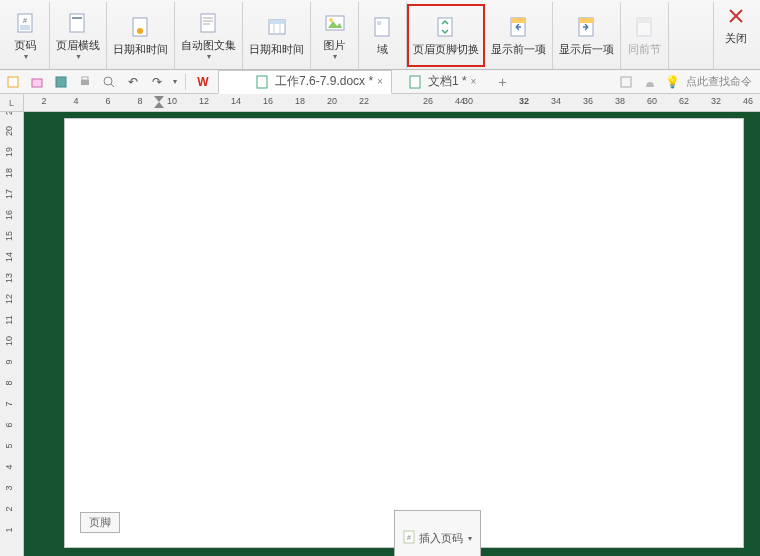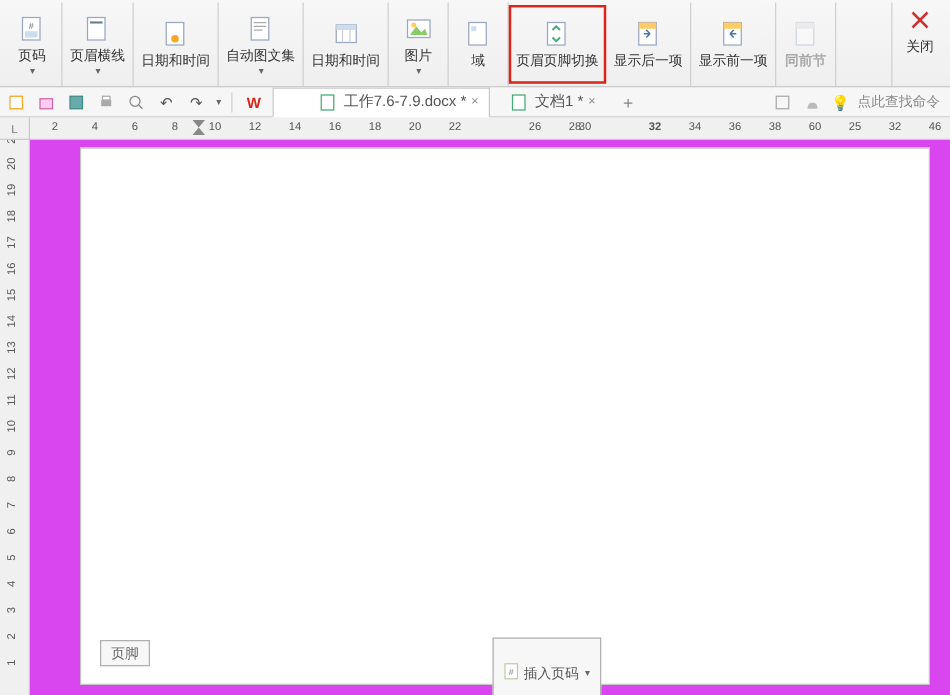--- a/index.html
+++ b/index.html
@@ -6,39 +6,39 @@
   body { background: #fff; width: 760px; height: 556px; overflow: hidden; font-size: 12px; color: #333; }
 
   .ribbon { height: 70px; background: linear-gradient(#f7f7f7,#efefef); border-bottom: 1px solid #bcbcbc; display: flex; align-items: stretch; padding: 2px 2px 0; }
   .ribbon-group { display: flex; flex-direction: column; align-items: center; justify-content: center; padding: 2px 6px; border-right: 1px solid #d0d0d0; cursor: default; }
   .ribbon-group:last-child { border-right: none; }
   .ribbon-group.vert { min-width: 48px; }
   .ribbon-icon { width: 24px; height: 24px; margin-bottom: 4px; display: flex; align-items: center; justify-content: center; }
   .ribbon-label { font-size: 11px; line-height: 13px; text-align: center; white-space: nowrap; }
   .dd { font-size: 8px; color: #666; margin-left: 1px; }
   .hl { border: 2px solid #d7261c; padding: 0 4px; margin: 2px 0; }
-  .gray .ribbon-label { color: #a9a9a9; font-weight: bold; }
+  .gray .ribbon-label { color: #a9a9a9; }
   .close-area { margin-left: auto; padding: 2px 10px; border-left: 1px solid #d0d0d0; display:flex;flex-direction:column;align-items:center;justify-content:flex-start;}
 
   .qat { height: 24px; background: #f6f6f6; border-bottom: 1px solid #c9c9c9; display: flex; align-items: center; padding: 0 4px; gap: 6px; position:relative;}
   .qat .ico { width:18px; height:18px; display:flex;align-items:center;justify-content:center; color:#555;}
   .qat .sep { width:1px; height:16px; background:#d0d0d0; margin:0 2px;}
   .tab { display:flex; align-items:center; gap:4px; padding:2px 8px; font-size:12px; color:#555; }
   .tab.active { background:#fff; border:1px solid #c9c9c9; border-bottom:1px solid #fff;padding-left:34px; }
   .tab-close { color:#888; font-size:10px; cursor:pointer;}
   .qat-plus { font-size:14px; color:#888; padding:0 8px;}
   .qat-right { margin-left:auto; display:flex; align-items:center; gap:6px; padding-right:4px;}
   .hint { color:#888; font-size:11px;}
 
   .hruler { height:18px; background:#f0f0f0; border-bottom:1px solid #c9c9c9; position:relative; margin-left:24px; overflow:hidden; font-size:9px; color:#555;}
   .hruler .tick { position:absolute; top:2px; text-align:center; width:20px; }
   .vruler { width:24px; background:#f0f0f0; border-right:1px solid #c9c9c9; position:absolute; left:0; top:112px; bottom:0; overflow:hidden; font-size:9px; color:#555;}
   .vruler .vtick { position:absolute; left:4px; transform: rotate(-90deg); transform-origin:left top; width:20px; text-align:center;}
   .corner { position:absolute; left:0; top:94px; width:24px; height:18px; background:#f0f0f0; border-right:1px solid #c9c9c9; border-bottom:1px solid #c9c9c9; font-size:9px; color:#777; display:flex;align-items:center;justify-content:center;}
-  .doc-area { position:absolute; left:24px; top:112px; right:0; bottom:0; background:#d946ef; }
+  .doc-area { position:absolute; left:24px; top:112px; right:0; bottom:0; background:#14532d; }
   .page { position:absolute; left:40px; top:6px; width:680px; height:430px; background:#fff; border:1px solid #c5c5c5; }
   .footer-tag { position:absolute; left:56px; top:400px; border:1px solid #b0b0b0; background:#f7f7f7; padding:2px 8px; font-size:11px; color:#666;}
   .insert-pn { position:absolute; left:370px; top:398px; border:1px solid #b0b0b0; background:#f7f7f7; padding:19px 8px; font-size:11px; color:#555; display:flex; align-items:center; gap:4px;}
   .ruler-indent { position:absolute; top:2px; left:130px; width:10px; height:12px; }
   .bulb { color:#e6a800; }
 </style>
 </head>
 <body>
 
 <div class="ribbon">
@@ -131,35 +131,35 @@
         </svg>
     </span>
     <span class="ribbon-label">页眉页脚切换</span>
   </div>
 
   <div class="ribbon-group vert">
     <span class="ribbon-icon">
       <svg width="22" height="22">
           <rect x="3" y="2" width="14" height="18" fill="#fff" stroke="#9aa6c2"></rect>
           <rect x="3" y="2" width="14" height="5" fill="#fc6"></rect>
+          <path d="M13 11 l-5 0 M8 11 l3 -3 M8 11 l3 3" stroke="#47a" fill="none" stroke-width="1.3"></path>
+        </svg>
+    </span>
+    <span class="ribbon-label">显示前一项</span>
+  </div>
+
+  <div class="ribbon-group vert">
+    <span class="ribbon-icon">
+      <svg width="22" height="22">
+          <rect x="3" y="2" width="14" height="18" fill="#fff" stroke="#9aa6c2"></rect>
+          <rect x="3" y="2" width="14" height="5" fill="#fc6"></rect>
           <path d="M7 11 l5 0 M12 11 l-3 -3 M12 11 l-3 3" stroke="#47a" fill="none" stroke-width="1.3"></path>
         </svg>
     </span>
     <span class="ribbon-label">显示后一项</span>
-  </div>
-
-  <div class="ribbon-group vert">
-    <span class="ribbon-icon">
-      <svg width="22" height="22">
-          <rect x="3" y="2" width="14" height="18" fill="#fff" stroke="#9aa6c2"></rect>
-          <rect x="3" y="2" width="14" height="5" fill="#fc6"></rect>
-          <path d="M13 11 l-5 0 M8 11 l3 -3 M8 11 l3 3" stroke="#47a" fill="none" stroke-width="1.3"></path>
-        </svg>
-    </span>
-    <span class="ribbon-label">显示前一项</span>
   </div>
 
   <div class="ribbon-group vert gray">
     <span class="ribbon-icon">
       <svg width="22" height="22" opacity="0.4">
           <rect x="3" y="2" width="14" height="18" fill="#fff" stroke="#9aa6c2"></rect>
           <rect x="3" y="2" width="14" height="5" fill="#ddd"></rect>
         </svg>
     </span>
     <span class="ribbon-label">同前节</span>
@@ -265,28 +265,28 @@
     <span class="tick" style="left: 106px;">8</span>
     <span class="tick" style="left: 138px;">10</span>
     <span class="tick" style="left: 170px;">12</span>
     <span class="tick" style="left: 202px;">14</span>
     <span class="tick" style="left: 234px;">16</span>
     <span class="tick" style="left: 266px;">18</span>
     <span class="tick" style="left: 298px;">20</span>
     <span class="tick" style="left: 330px;">22</span>
     <span class="tick" style="left: 374px; margin-top: 41px;">24</span>
     <span class="tick" style="left: 394px;">26</span>
-    <span class="tick" style="left: 426px;">28</span>
+    <span class="tick" style="left: 426px;">44</span>
     <span class="tick" style="left: 434px;">30</span>
     <span class="tick" style="left: 490px; font-weight: bold;">32</span>
     <span class="tick" style="left: 522px;">34</span>
     <span class="tick" style="left: 554px;">36</span>
     <span class="tick" style="left: 586px;">38</span>
     <span class="tick" style="left: 618px;">60</span>
-    <span class="tick" style="left: 650px;">25</span>
+    <span class="tick" style="left: 650px;">62</span>
     <span class="tick" style="left: 682px;">32</span>
     <span class="tick" style="left: 714px;">46</span>
   </div>
 
 <div class="vruler">
     <span class="vtick" style="top: 8px;">21</span>
     <span class="vtick" style="top: 29px;">20</span>
     <span class="vtick" style="top: 50px;">19</span>
     <span class="vtick" style="top: 71px;">18</span>
     <span class="vtick" style="top: 92px;">17</span>

